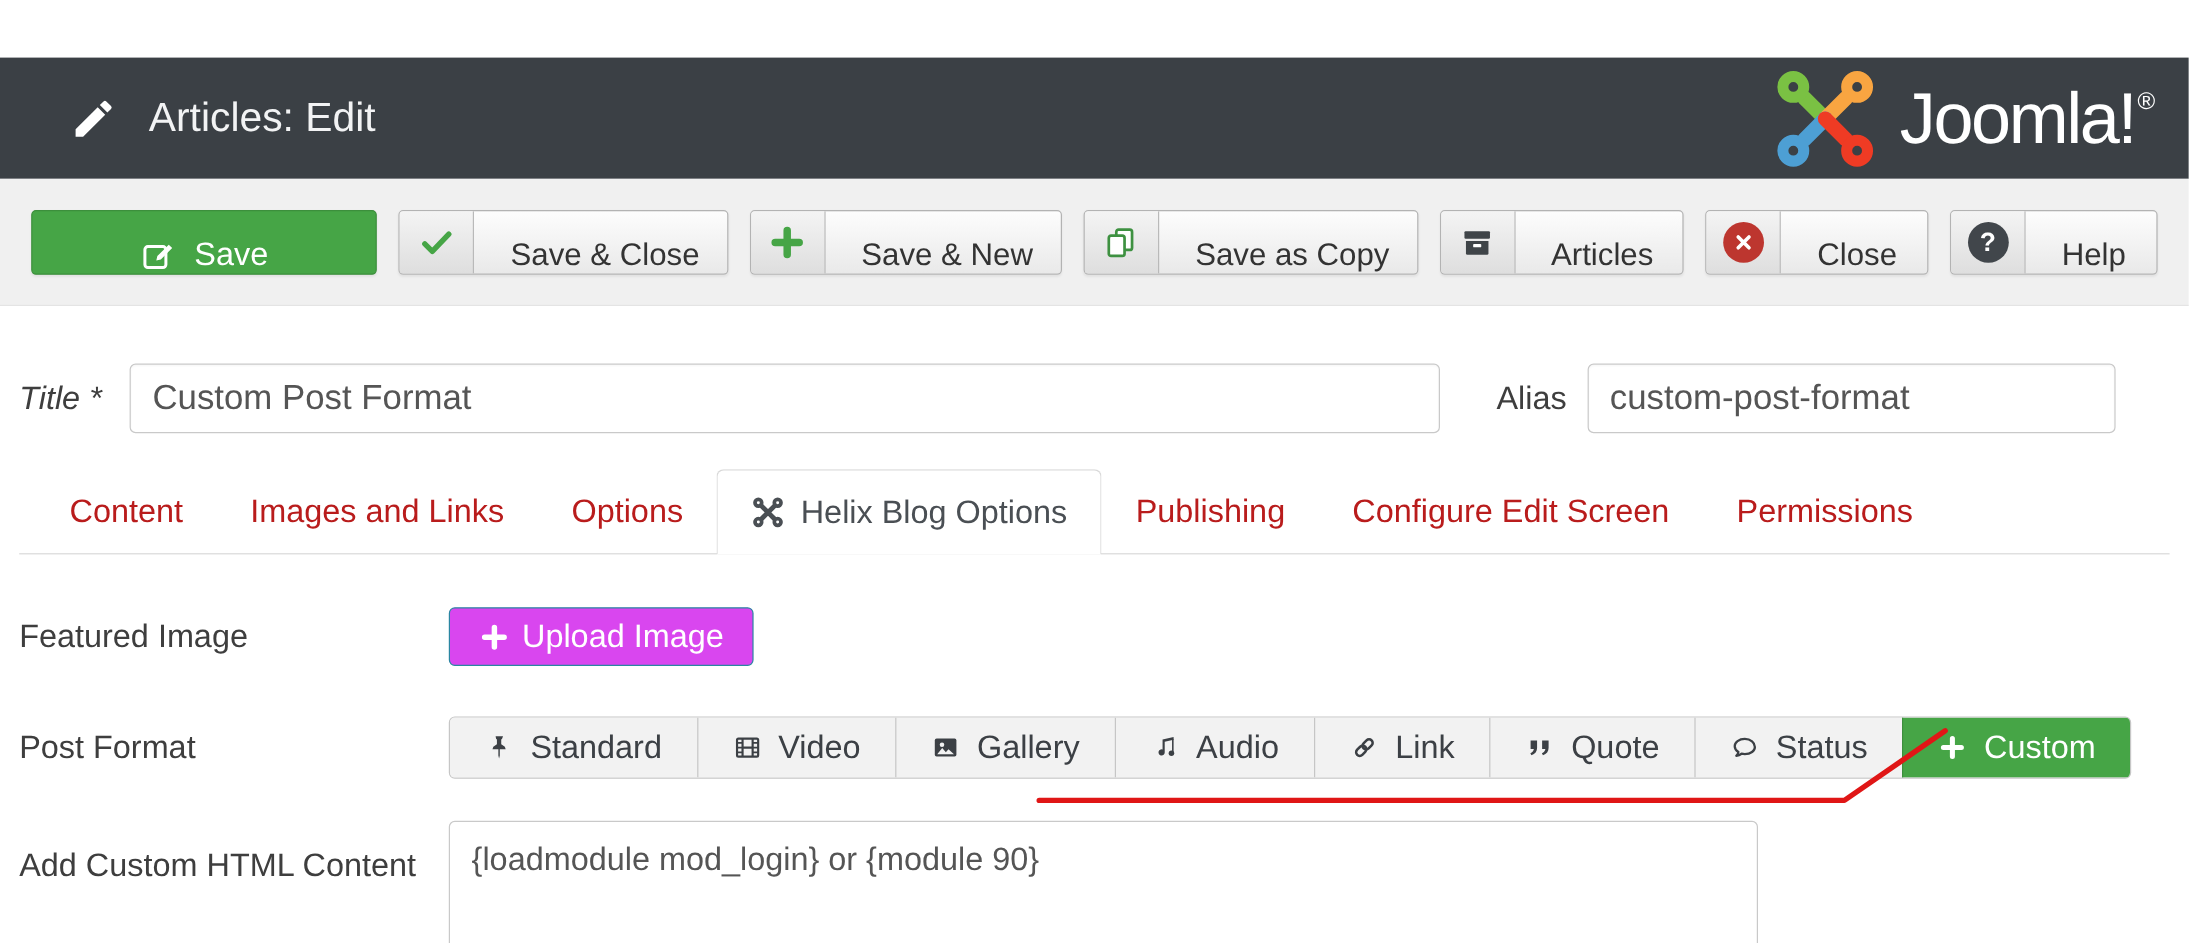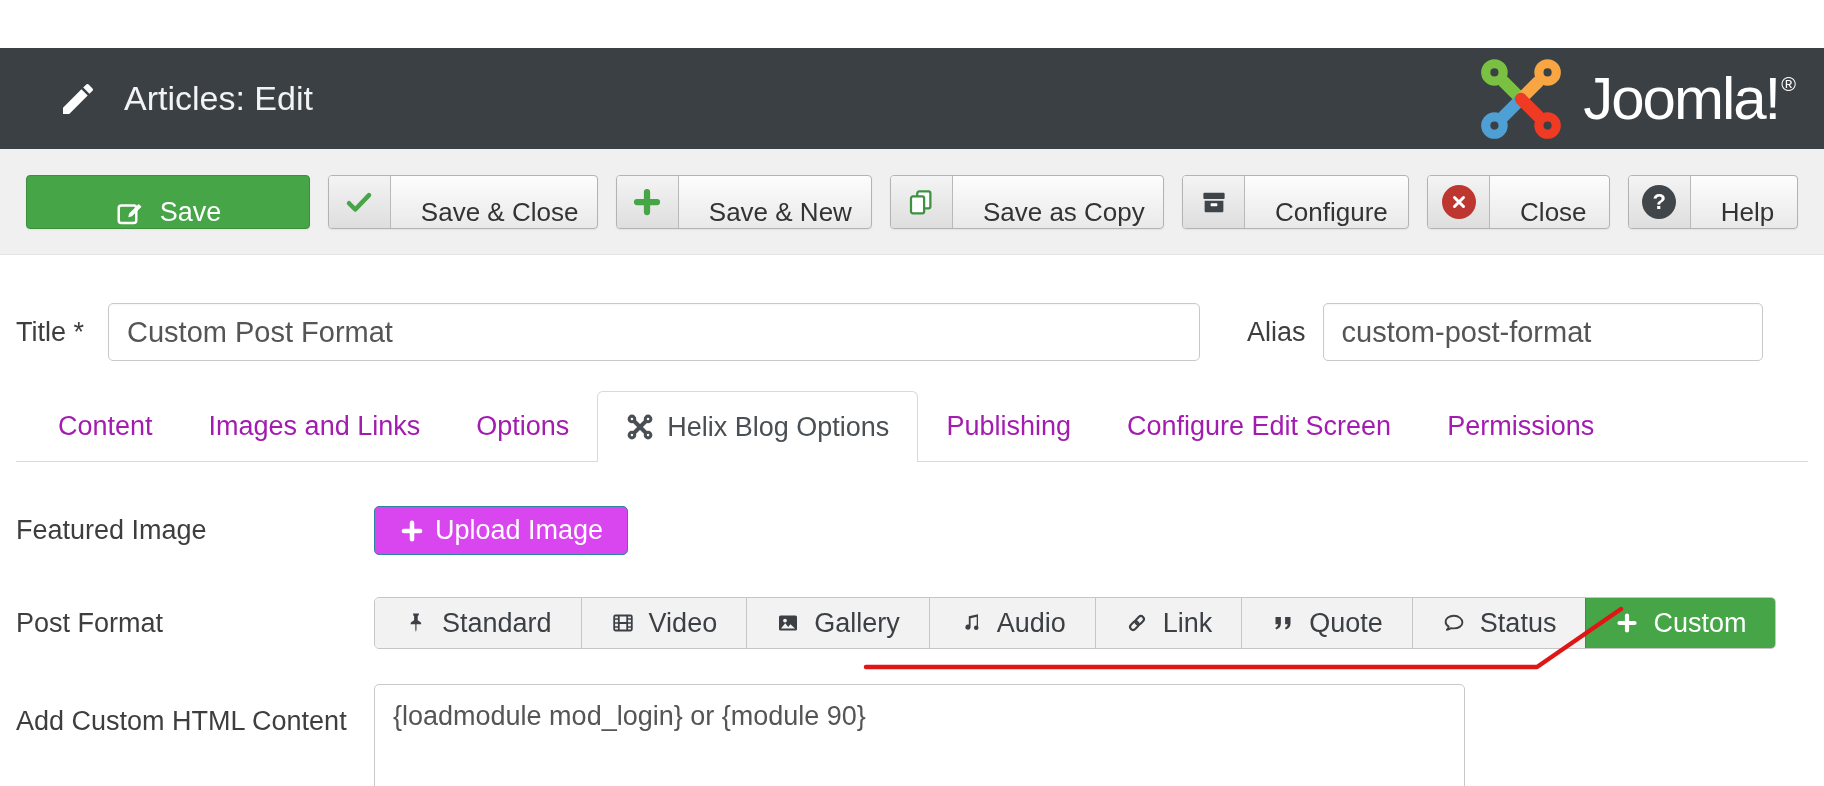--- a/index.html
+++ b/index.html
@@ -45,37 +45,37 @@
   .circle-badge {
     width: 34px; height: 34px; border-radius: 50%;
     display: flex; align-items: center; justify-content: center;
   }
   .badge-dark { background: #41464b; color: #fff; font-size: 22px; font-weight: bold; }
   .badge-red  { background: #bd362f; }
   
   .content { padding: 0 16px; position: relative; }
   .title-row { margin-top: 48px; display: flex; align-items: center; }
   .field-label { font-size: 27px; color: #3e3e3e; white-space: nowrap; }
-  .title-label { width: 92px; flex: 0 0 auto; }
+  .title-label { width: 92px; flex: 0 0 auto; font-style: italic; }
   input.text {
     height: 58px; border: 1px solid #c9c9c9; border-radius: 5px;
     font-size: 29px; color: #555; padding: 0 18px; background: #fff;
     font-family: inherit; box-shadow: inset 0 1px 2px rgba(0,0,0,.04); outline: none;
   }
   .title-input { width: 1092px; }
   .alias-label { margin-left: 47px; }
   .alias-input { width: 440px; margin-left: 17px; font-size: 27px; }
   
   .tabs {
     margin-top: 30px; height: 71px; display: flex; align-items: stretch;
     border-bottom: 1px solid #d9d9d9; padding-left: 14px;
   }
   .tab {
     display: flex; align-items: center; padding: 0 28px;
-    font-size: 27px; color: #a21caf; cursor: pointer; white-space: nowrap;
+    font-size: 27px; color: #b91c1c; cursor: pointer; white-space: nowrap;
   }
   .tab.active {
     background: #fff; border: 1px solid #d9d9d9; border-bottom: none;
     border-radius: 6px 6px 0 0; color: #4a4f54; gap: 13px; margin-bottom: -1px;
   }
   
   .panel-row { display: flex; align-items: center; }
   .panel-label { width: 358px; flex: 0 0 auto; font-size: 27px; color: #3e3e3e; }
   .row-featured { margin-top: 44px; }
   .row-format   { margin-top: 42px; }
@@ -182,21 +182,21 @@
   </div>
 
   <div class="btn">
     <span class="icon-cell">
       <svg class="ic" width="30" height="30" viewBox="0 0 24 24">
         <rect x="3.5" y="4.5" width="17" height="5" rx="0.8" fill="#3f4448"></rect>
         <path d="M4.5 11h15v8.2a1 1 0 0 1-1 1h-13a1 1 0 0 1-1-1V11z" fill="#3f4448"></path>
         <rect x="9.3" y="13" width="5.4" height="2.3" rx="0.6" fill="#ffffff"></rect>
       </svg>
     </span>
-    <span class="label-cell">Configure</span>
+    <span class="label-cell">Articles</span>
   </div>
 
   <div class="btn">
     <span class="icon-cell">
       <span class="circle-badge badge-red">
         <svg class="ic" width="18" height="18" viewBox="0 0 24 24">
           <path d="M6 6l12 12M18 6L6 18" stroke="#fff" stroke-width="4" stroke-linecap="round"></path>
         </svg>
       </span>
     </span>

